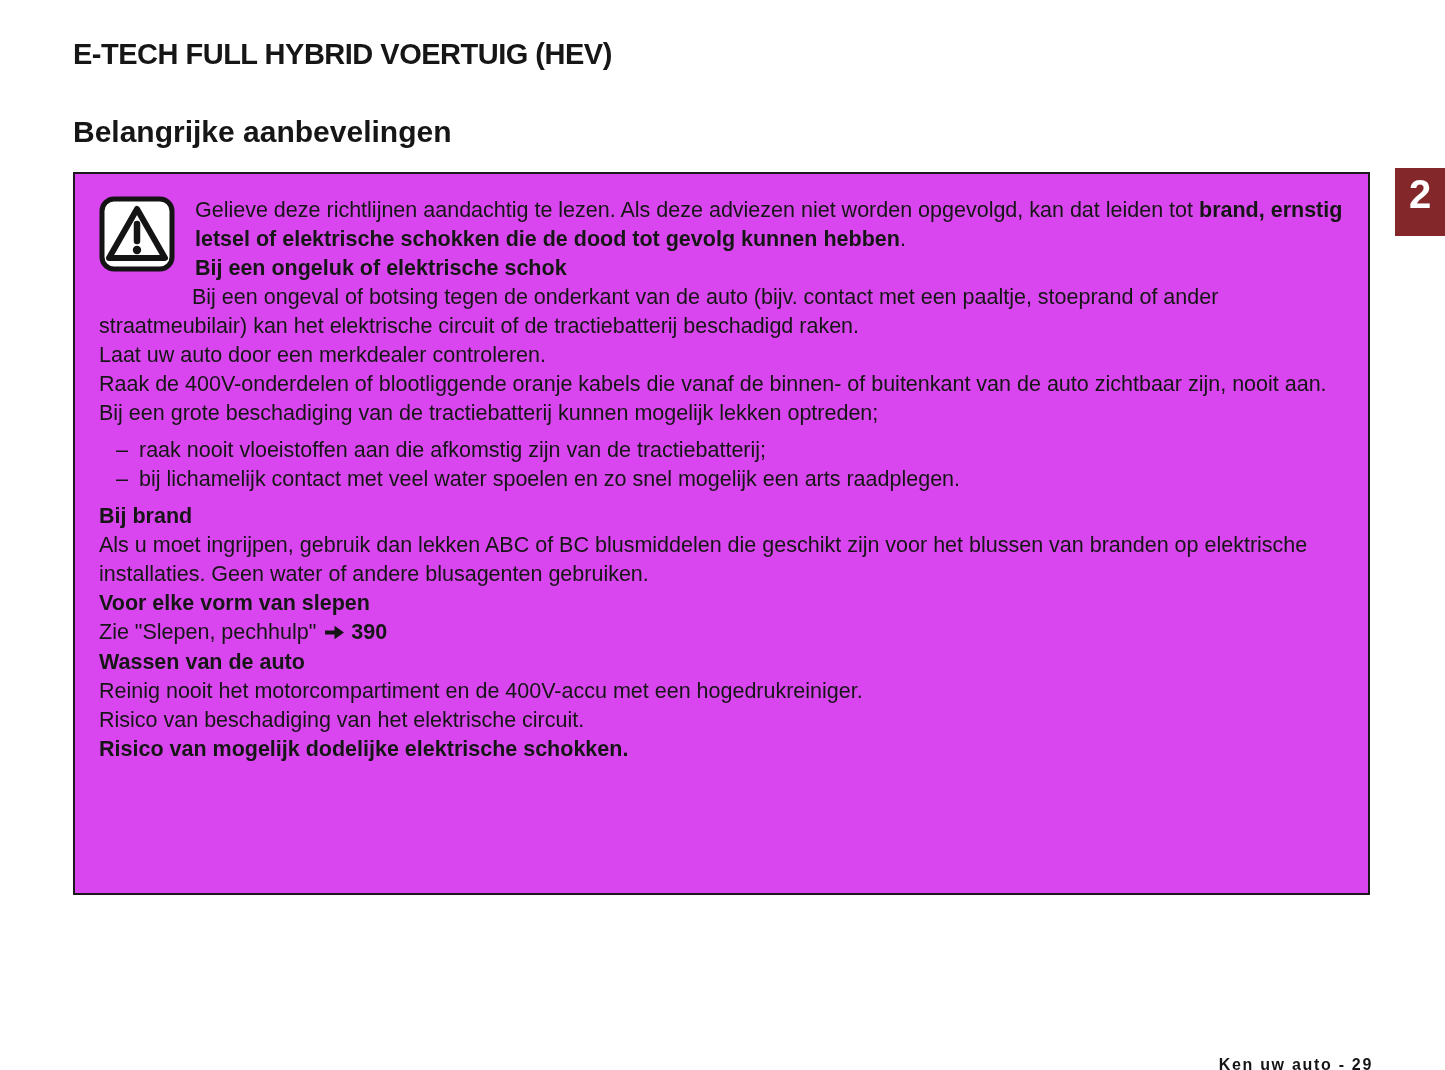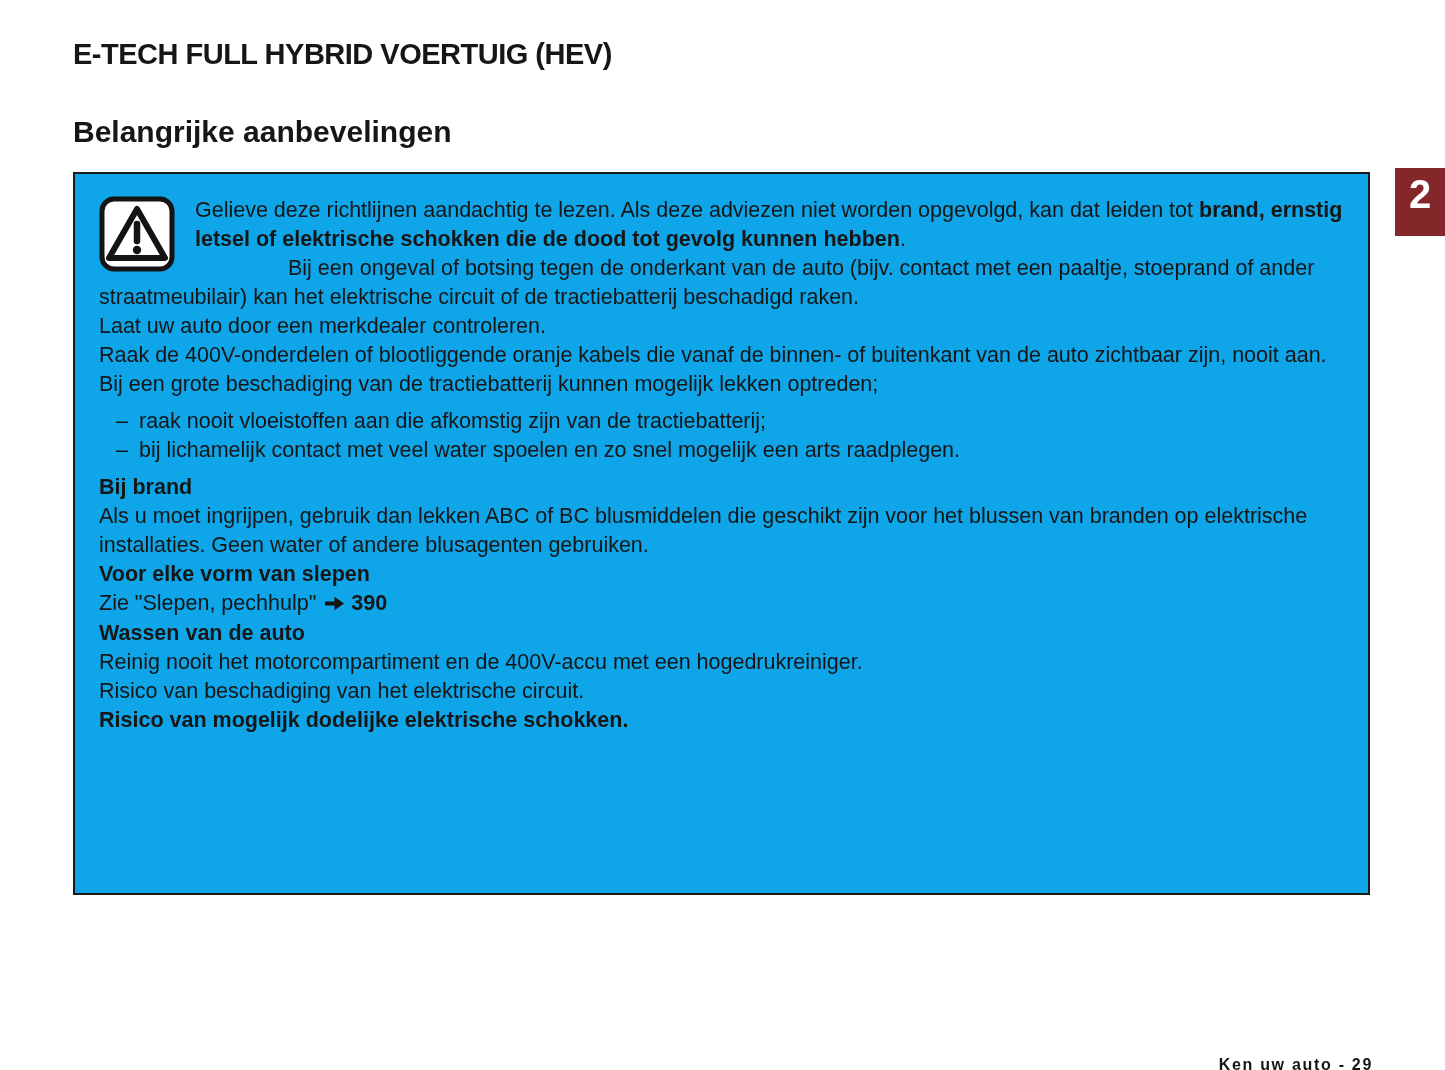--- a/index.html
+++ b/index.html
@@ -52,21 +52,21 @@
     padding-top: 6px;
     box-sizing: border-box;
   }
   .warning-box {
     position: absolute;
     left: 73px;
     top: 172px;
     width: 1297px;
     height: 723px;
     box-sizing: border-box;
-    background: #0ea5e9;
+    background: #d946ef;
     border: 2px solid #1a1a1a;
     padding: 22px 22px 0 24px;
     font-size: 21.5px;
     line-height: 29px;
   }
   .warn-icon {
     float: left;
     width: 76px;
     height: 76px;
     margin: 0 20px 8px 0;
@@ -112,20 +112,21 @@
       <svg width="76" height="76" viewBox="0 0 76 76" aria-hidden="true">
         <rect x="3" y="3" width="70" height="70" rx="12" fill="#ffffff" stroke="#141414" stroke-width="5"></rect>
         <path d="M38 13 L66 62 L10 62 Z" fill="none" stroke="#141414" stroke-width="6" stroke-linejoin="round"></path>
         <path d="M38 28 L38 45" stroke="#141414" stroke-width="6.5" stroke-linecap="round"></path>
         <circle cx="38" cy="54" r="4.2" fill="#141414"></circle>
       </svg>
     </span>
 
     <p><span>Gelieve deze richtlijnen aandachtig te lezen. Als deze adviezen niet worden opgevolgd, kan dat leiden tot </span><span class="b">brand, ernstig letsel of elektrische schokken die de dood tot gevolg kunnen hebben</span><span>.</span></p>
 
+    <p class="b">Bij een ongeluk of elektrische schok</p>
 
     <p class="indent-first">Bij een ongeval of botsing tegen de onderkant van de auto (bijv. contact met een paaltje, stoeprand of ander straatmeubilair) kan het elektrische circuit of de tractiebatterij beschadigd raken.</p>
     <p>Laat uw auto door een merkdealer controleren.</p>
     <p>Raak de 400V-onderdelen of blootliggende oranje kabels die vanaf de binnen- of buitenkant van de auto zichtbaar zijn, nooit aan.</p>
     <p>Bij een grote beschadiging van de tractiebatterij kunnen mogelijk lekken optreden;</p>
 
     <div class="dash-list">
       <div class="dash-item"><span class="dash">–</span><span>raak nooit vloeistoffen aan die afkomstig zijn van de tractiebatterij;</span></div>
       <div class="dash-item"><span class="dash">–</span><span>bij lichamelijk contact met veel water spoelen en zo snel mogelijk een arts raadplegen.</span></div>
     </div>

